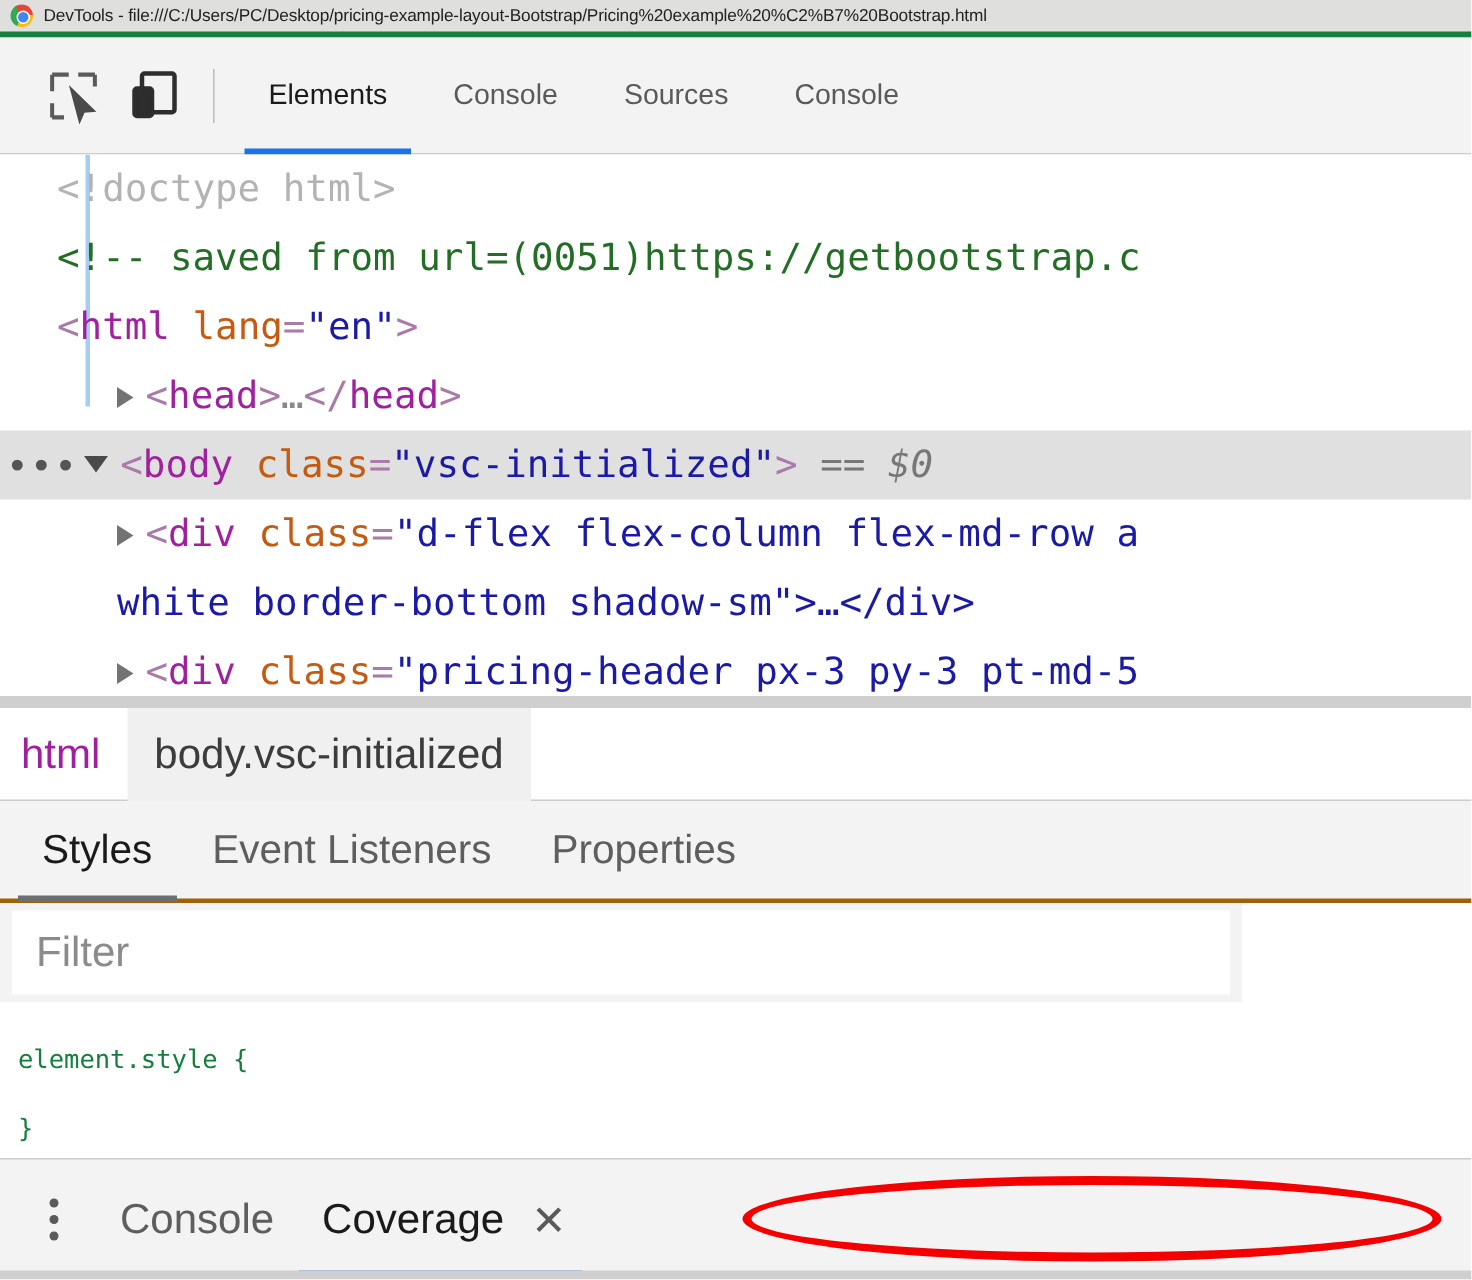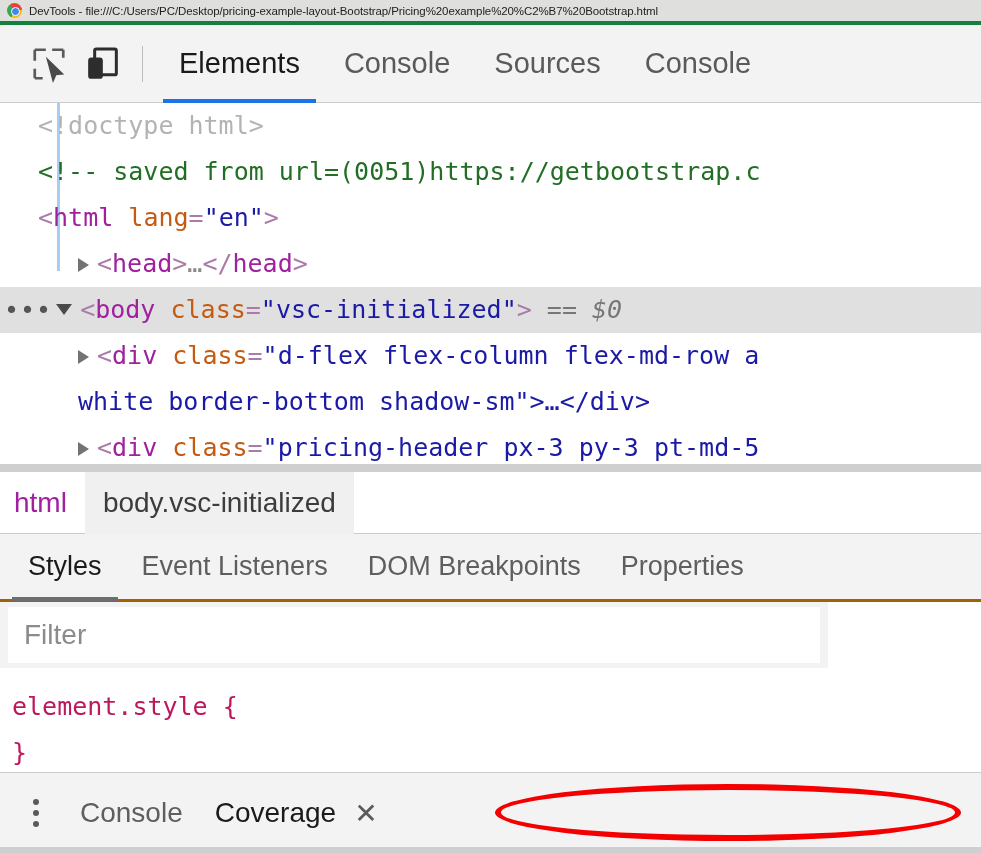--- a/index.html
+++ b/index.html
@@ -50,21 +50,21 @@
     display: flex; align-items: center; justify-content: center;
     flex: none;
   }
   .tool-btn.first { margin-left: 22px; }
   .tb-divider {
     width: 1px; height: 36px; background: #bcbcbc;
     margin: 0 14px 0 12px; flex: none;
   }
   .dt-tabs { display: flex; align-items: flex-end; height: 78px; flex: 1; }
   .dt-tab {
-    font-size: 29px; color: #5a5a5a;
+    font-size: 19px; color: #5a5a5a;
     padding: 0 22px; height: 78px;
     display: flex; align-items: center;
     white-space: nowrap; position: relative;
     font-weight: 400;
   }
   .dt-tab.active { color: #1a1a1a; }
   .dt-tab.active::after {
     content: ""; position: absolute; left: 6px; right: 6px; bottom: 0;
     height: 4px; background: #1a73e8;
   }
@@ -168,22 +168,22 @@
     font-size: 28px; color: #3c3c3c;
     padding: 0 16px;
   }
   .filter-input::placeholder { color: #8b8b8b; }
 
   
   .styles-body {
     position: absolute; left: 0; top: 668px; width: 981px; height: 104px;
     background: #ffffff;
     font-family: "DejaVu Sans Mono", "Liberation Mono", monospace;
-    font-size: 25px;
-    color: #be185d;
+    font-size: 17px;
+    color: #15803d;
     padding: 16px 0 0 12px;
     overflow: hidden;
     line-height: 46px;
   }
 
   
   .drawer {
     position: absolute; left: 0; top: 772px; width: 981px; height: 81px;
     background: #f3f3f3;
     border-top: 1px solid #cccccc;
@@ -311,23 +311,20 @@
   </div>
 
   <div class="styles-tabs">
     <div class="st-tab first active">
       <span>Styles</span>
     </div>
     <div class="st-tab">
       <span>Event Listeners</span>
     </div>
     <div class="st-tab">
-      <span>DOM Breakpoints</span>
-    </div>
-    <div class="st-tab">
       <span>Properties</span>
     </div>
   </div>
 
   <div class="filter-bar">
     <input class="filter-input" type="text" placeholder="Filter" style="">
   </div>
 
   <div class="styles-body">
     <div>element.style {</div>

